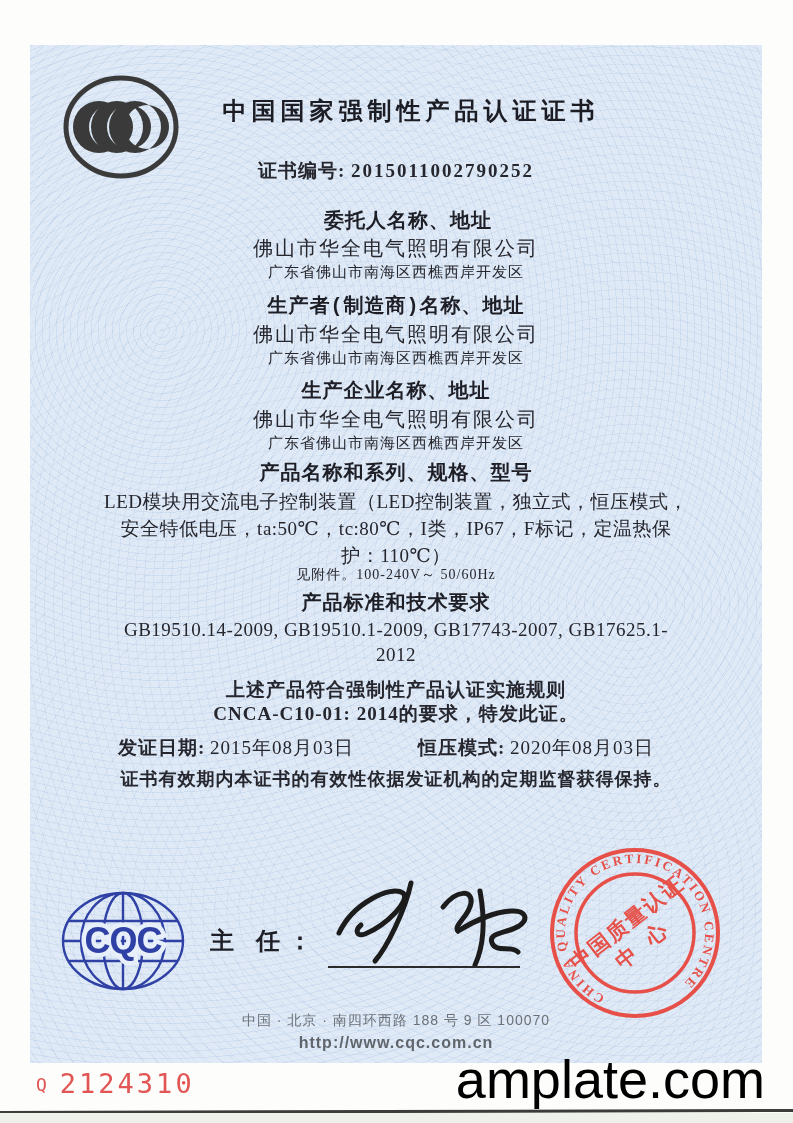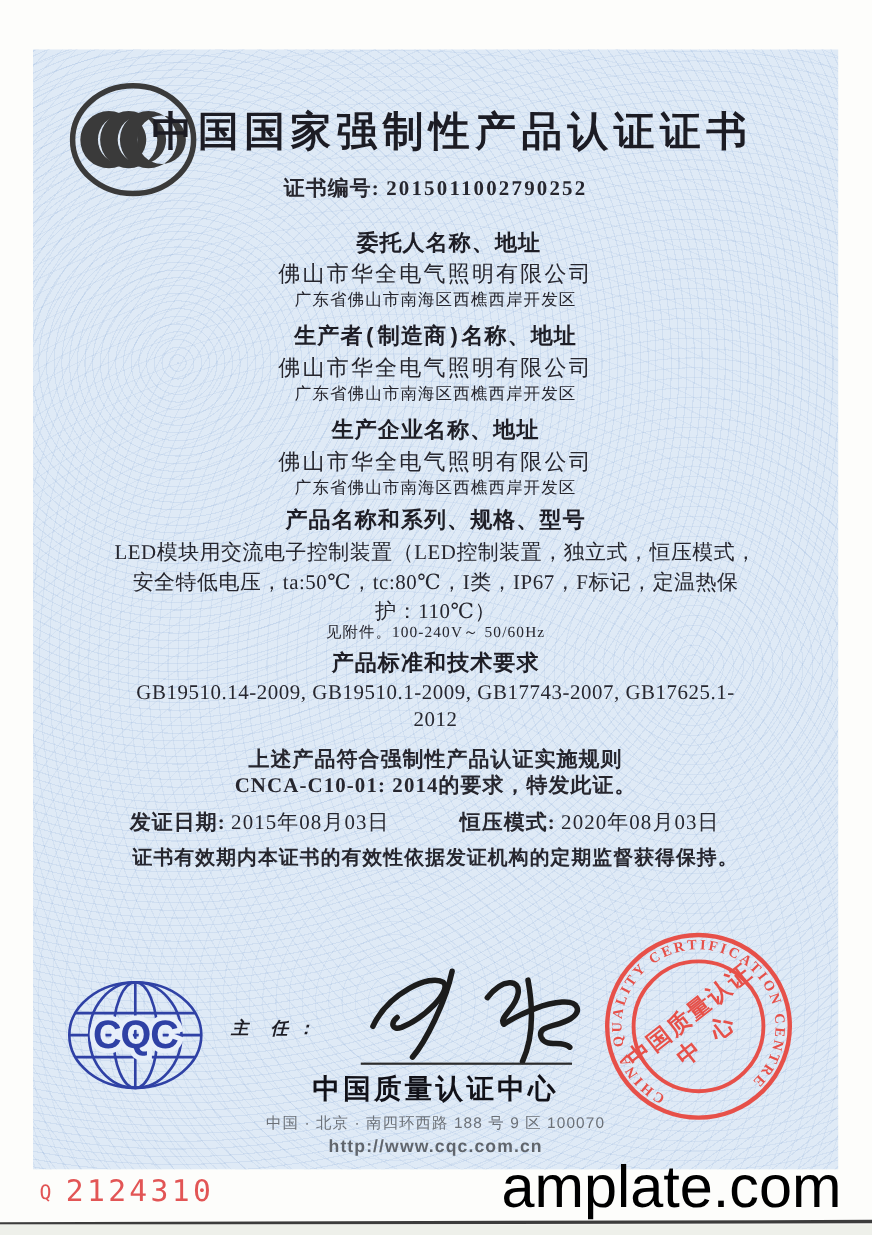--- a/index.html
+++ b/index.html
@@ -26,21 +26,21 @@
       repeating-radial-gradient(circle at 82% 55%, rgba(125,160,210,0.13) 0 1px, transparent 1px 9px),
       repeating-radial-gradient(circle at 45% 85%, rgba(125,160,210,0.11) 0 1px, transparent 1px 12px);
     color: #26262e;
   }
   .abs { position: absolute; left: 0; width: 100%; text-align: center; }
 
   .ccc-logo { position: absolute; left: 28px; top: 26px; }
 
   .title {
     top: 50px;
-    font-size: 37px; font-weight: bold; letter-spacing: 5px;
+    font-size: 24px; font-weight: bold; letter-spacing: 5px;
     color: #1c1c24; padding-left: 40px; padding-right: 10px;
   }
   .certno { top: 113px; font-size: 19px; font-weight: bold; letter-spacing: 1px; }
   .certno .num { font-weight: bold; letter-spacing: 2px; }
 
   .sec-h   { font-size: 20px; font-weight: bold; letter-spacing: 1px; color: #1e1e26; }
   .sec-nm  { font-size: 20px; letter-spacing: 2px; }
   .sec-ad  { font-size: 15px; letter-spacing: 1px; }
 
   .h-consignee { top: 162px; padding-left: 24px; } .nm1 { top: 190px; } .ad1 { top: 218px; }
@@ -62,21 +62,21 @@
   .dates .g2 { left: 388px; }
   .dates .lbl { font-weight: bold; letter-spacing: 1px; }
   .dates .val { letter-spacing: 1px; margin-top: 44px; }
 
   .validity { top: 722px; font-size: 18px; font-weight: bold; letter-spacing: 1px; }
   .query    { top: 750px; font-size: 15px; letter-spacing: 1px; }
 
   .cqc-logo { position: absolute; left: 26px; top: 843px; }
   .director {
     position: absolute; left: 180px; top: 880px;
-    font-size: 16px; font-weight: bold; letter-spacing: 8px; color: #1e1e26; font-style: italic;
+    font-size: 24px; font-weight: bold; letter-spacing: 8px; color: #1e1e26;
   }
   .signature { position: absolute; left: 295px; top: 828px; }
   .sig-line { position: absolute; left: 298px; top: 921px; width: 192px; height: 0; border-bottom: 2px solid #2b2b2b; }
   .org-name { top: 928px; font-size: 25px; font-weight: 600; letter-spacing: 3px; color: #111118; }
   .iss-addr { top: 967px; font-size: 14px; color: #6b7077; letter-spacing: 1px; font-family: "Liberation Sans", sans-serif; }
   .iss-web  { top: 989px; font-size: 16px; font-weight: bold; color: #60656c; letter-spacing: 1px; font-family: "Liberation Sans", sans-serif; }
 
   .stamp { position: absolute; left: 505px; top: 788px; opacity: 0.92; }
 
   
@@ -185,21 +185,20 @@
       <g fill="none" stroke="#1c1c1c" stroke-width="5" stroke-linecap="round">
         <path d="M14,60 C28,30 66,12 78,20 C86,27 62,52 40,61 C31,64 30,57 36,52"></path>
         <path d="M86,10 C80,38 62,74 50,88"></path>
         <path d="M118,34 C132,16 148,17 146,30 C144,44 128,52 133,58"></path>
         <path d="M133,58 C152,46 172,39 186,38 C201,37 204,46 194,53 C181,61 163,59 167,70 C171,80 186,72 193,79"></path>
         <path d="M155,18 C159,40 161,68 150,92"></path>
       </g>
     </svg>
     <div class="sig-line"></div>
 
-    <div class="abs org-name">中国质量认证中心</div>
     <div class="abs iss-addr">中国 · 北京 · 南四环西路 188 号 9 区 100070</div>
     <div class="abs iss-web">http://www.cqc.com.cn</div>
 
     <svg class="stamp" width="200" height="200" viewBox="0 0 200 200">
       <defs>
         <path id="ringPath" d="M 100,170 a 70,70 0 1 1 0.01,0" fill="none"></path>
       </defs>
       <circle cx="100" cy="100" r="83" fill="none" stroke="#e8443b" stroke-width="4"></circle>
       <circle cx="100" cy="100" r="59" fill="none" stroke="#e8443b" stroke-width="3.5"></circle>
       <text font-size="13" font-weight="bold" fill="#e8443b" letter-spacing="2.5">

